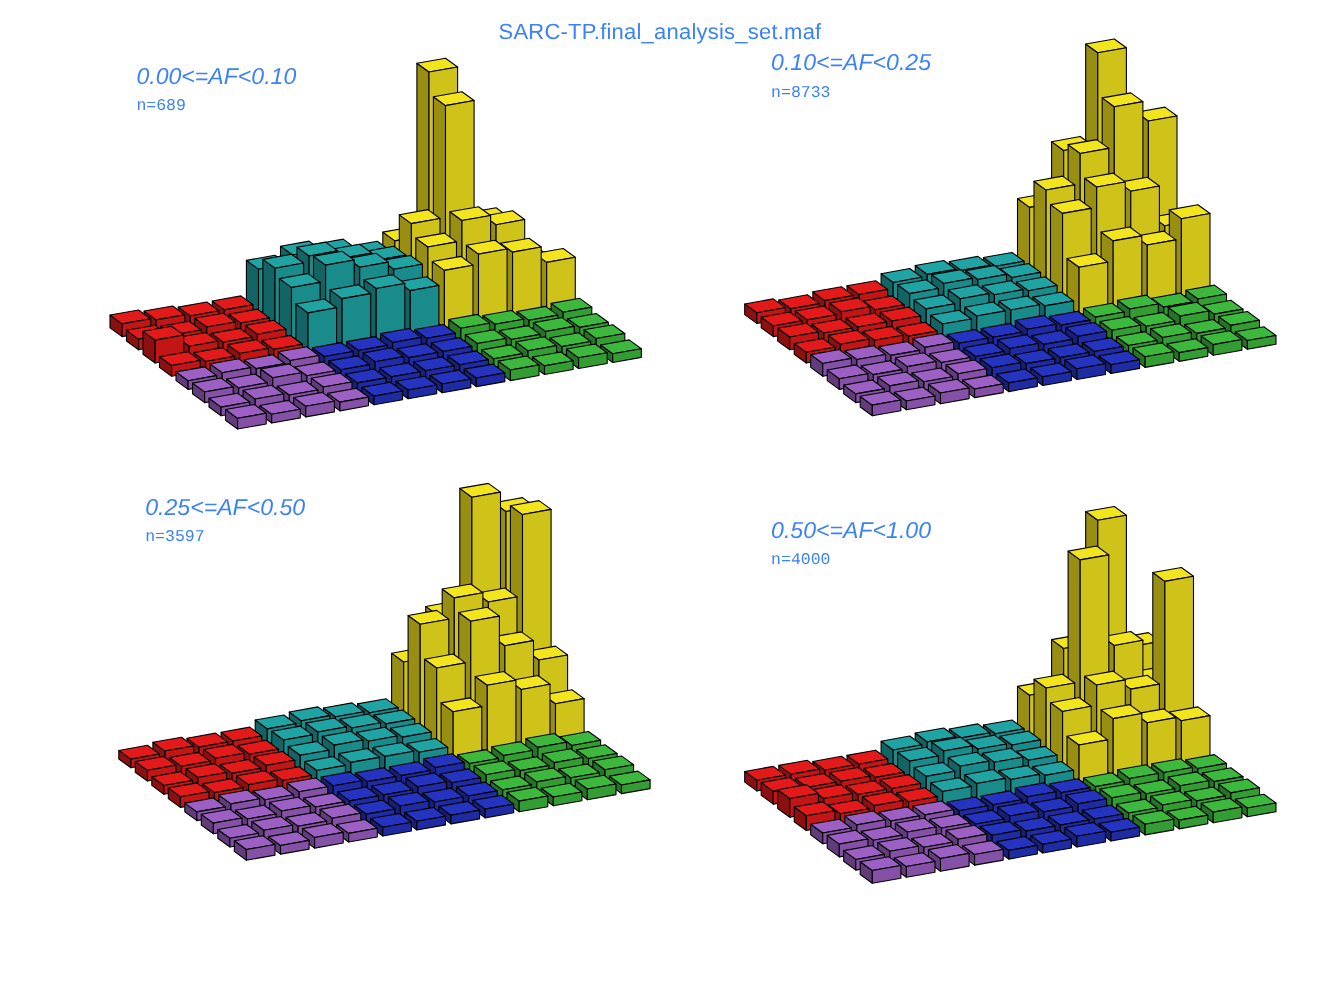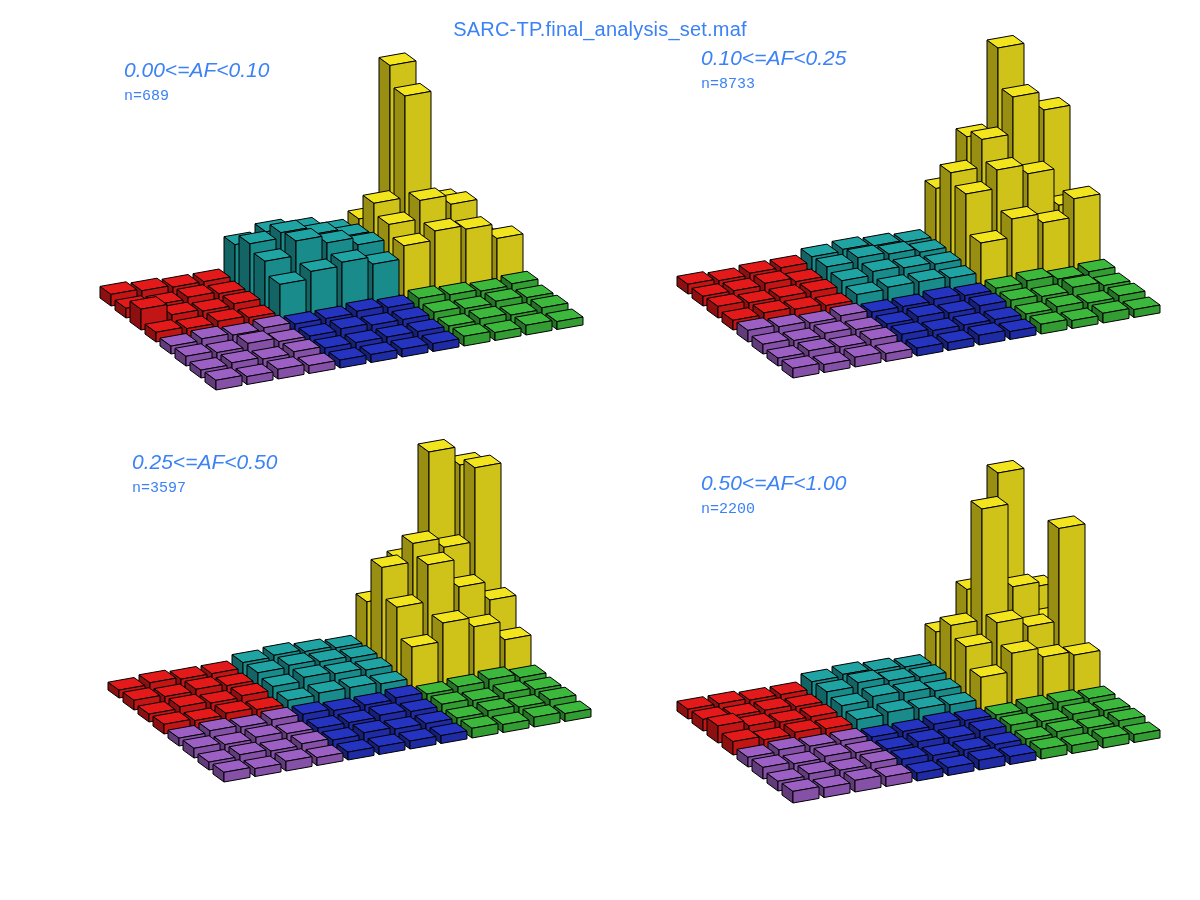--- a/index.html
+++ b/index.html
@@ -902,21 +902,21 @@
         <polygon points="219.0,336.6 245.0,332.0 234.0,324.0 208.0,328.6" fill="#9c5fc4" stroke="#000" stroke-width="1" stroke-linejoin="round"></polygon>
         <polygon points="219.0,344.5 245.0,339.9 245.0,332.0 219.0,336.6" fill="rgb(133,81,167)" stroke="#000" stroke-width="1" stroke-linejoin="round"></polygon>
         <polygon points="188.0,350.0 177.0,342.0 177.0,332.3 188.0,340.3" fill="rgb(97,59,122)" stroke="#000" stroke-width="1" stroke-linejoin="round"></polygon>
         <polygon points="188.0,340.3 214.0,335.7 203.0,327.7 177.0,332.3" fill="#9c5fc4" stroke="#000" stroke-width="1" stroke-linejoin="round"></polygon>
         <polygon points="188.0,350.0 214.0,345.4 214.0,335.7 188.0,340.3" fill="rgb(133,81,167)" stroke="#000" stroke-width="1" stroke-linejoin="round"></polygon>
       </svg>
   </div>
 
   <div class="panel panel-3">
     <div class="af-label">0.50&lt;=AF&lt;1.00</div>
-    <div class="n-label">n=2200</div>
+    <div class="n-label">n=4000</div>
     <svg class="lego" width="585" height="395">
         <polygon points="424.0,205.5 413.0,197.5 413.0,126.8 424.0,134.8" fill="rgb(151,142,18)" stroke="#000" stroke-width="1" stroke-linejoin="round"></polygon>
         <polygon points="424.0,134.8 450.0,130.1 439.0,122.1 413.0,126.8" fill="#f3e51d" stroke="#000" stroke-width="1" stroke-linejoin="round"></polygon>
         <polygon points="424.0,205.5 450.0,200.9 450.0,130.1 424.0,134.8" fill="rgb(207,195,25)" stroke="#000" stroke-width="1" stroke-linejoin="round"></polygon>
         <polygon points="393.0,211.0 382.0,203.0 382.0,12.0 393.0,20.0" fill="rgb(151,142,18)" stroke="#000" stroke-width="1" stroke-linejoin="round"></polygon>
         <polygon points="393.0,20.0 419.0,15.4 408.0,7.4 382.0,12.0" fill="#f3e51d" stroke="#000" stroke-width="1" stroke-linejoin="round"></polygon>
         <polygon points="393.0,211.0 419.0,206.4 419.0,15.4 393.0,20.0" fill="rgb(207,195,25)" stroke="#000" stroke-width="1" stroke-linejoin="round"></polygon>
         <polygon points="362.0,216.5 351.0,208.5 351.0,128.5 362.0,136.5" fill="rgb(151,142,18)" stroke="#000" stroke-width="1" stroke-linejoin="round"></polygon>
         <polygon points="362.0,136.5 388.0,131.9 377.0,123.9 351.0,128.5" fill="#f3e51d" stroke="#000" stroke-width="1" stroke-linejoin="round"></polygon>
         <polygon points="362.0,216.5 388.0,211.9 388.0,131.9 362.0,136.5" fill="rgb(207,195,25)" stroke="#000" stroke-width="1" stroke-linejoin="round"></polygon>

